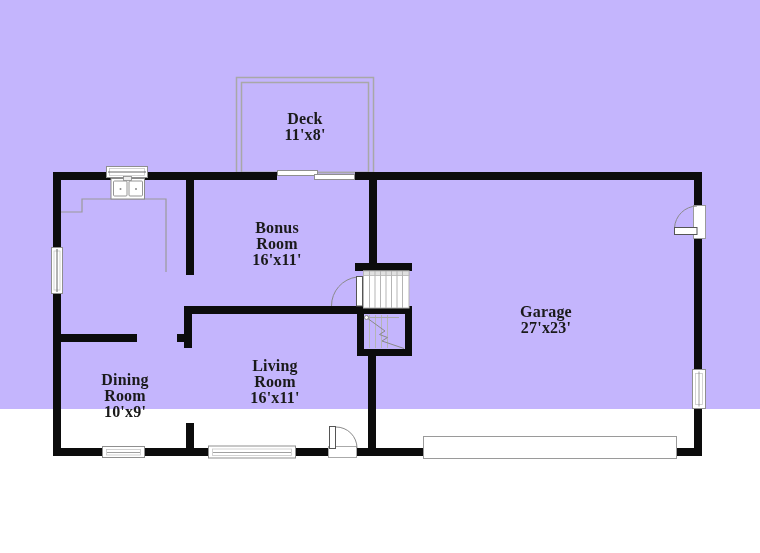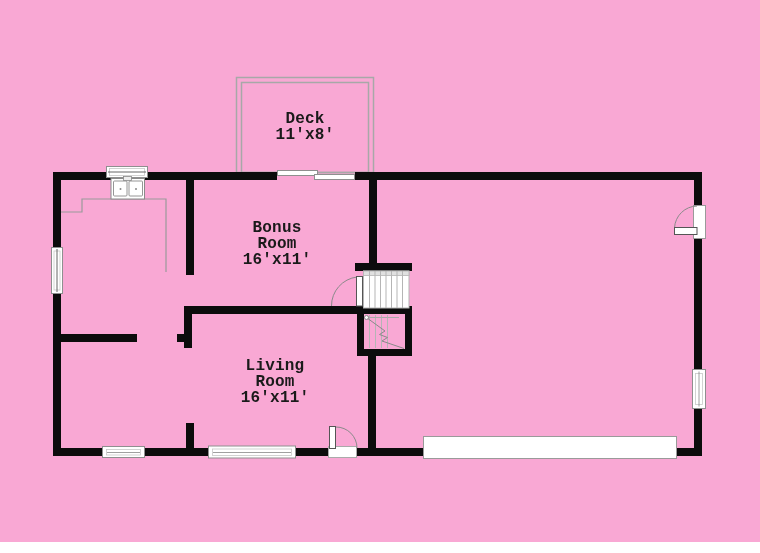--- a/index.html
+++ b/index.html
@@ -1,19 +1,19 @@
 <!DOCTYPE html>
 <html><head>
 <meta charset="utf-8">
 <style>
   html,body{margin:0;padding:0;background:#ffffff;}
   body{width:760px;height:553px;overflow:hidden;}
   .plan{
-    position:relative;width:760px;height:542px;background:#f9a8d4;
-    font-family:Liberation Mono, monospace;
+    position:relative;width:760px;height:409px;background:#c4b5fd;
+    font-family:Liberation Serif, serif;
   }
   .plan svg{position:absolute;left:0;top:0;}
   .room-label{
     position:absolute;transform:translate(-50%,-50%);
     width:86px;text-align:center;color:#1a1a1a;
     font-weight:bold;font-size:16px;line-height:16px;letter-spacing:0.2px;
   }
   .room-name{display:block;}
   .room-dims{display:block;}
 </style>
@@ -150,20 +150,28 @@
     <span class="room-name">Deck</span>
     <span class="room-dims">11'x8'</span>
   </div>
 
 
   <div class="room-label" style="left:277px;top:244px;text-align:center;">
     <span class="room-name">Bonus Room</span>
     <span class="room-dims">16'x11'</span>
   </div>
 
+  <div class="room-label" style="left:125px;top:396px;">
+    <span class="room-name">Dining Room</span>
+    <span class="room-dims">10'x9'</span>
+  </div>
 
   <div class="room-label" style="left:275px;top:382px;">
     <span class="room-name">Living Room</span>
     <span class="room-dims">16'x11'</span>
   </div>
 
+  <div class="room-label" style="left:546px;top:320px;">
+    <span class="room-name">Garage</span>
+    <span class="room-dims">27'x23'</span>
+  </div>
 
 </div>
 
 </body></html>

